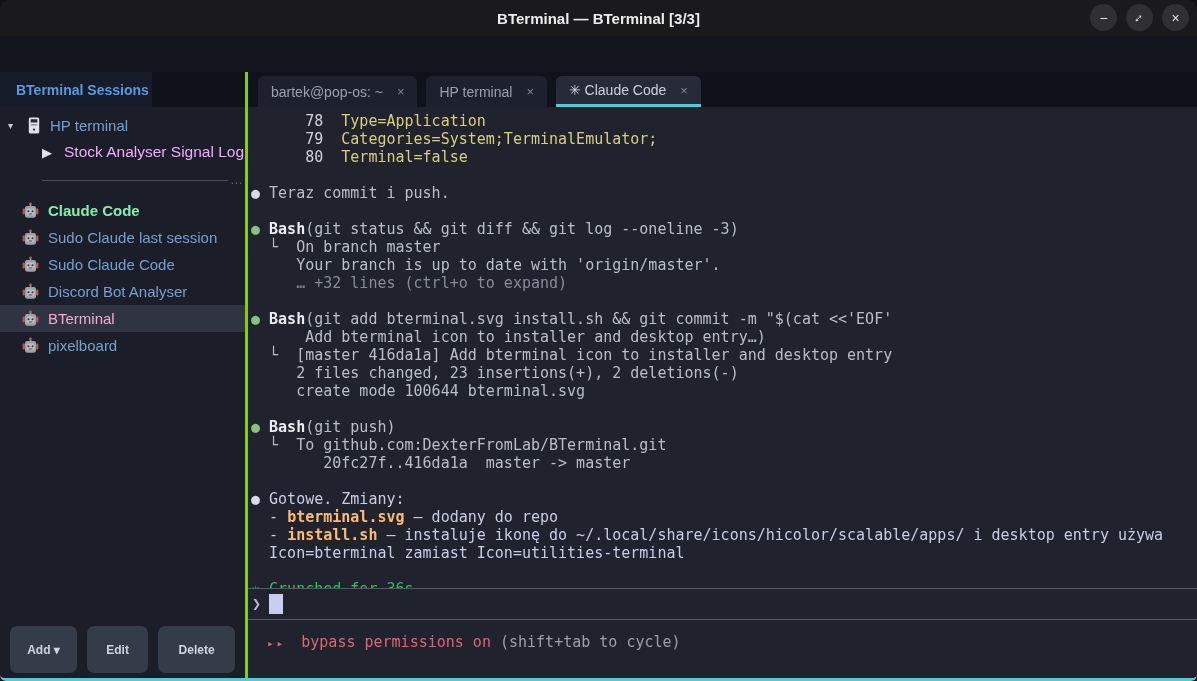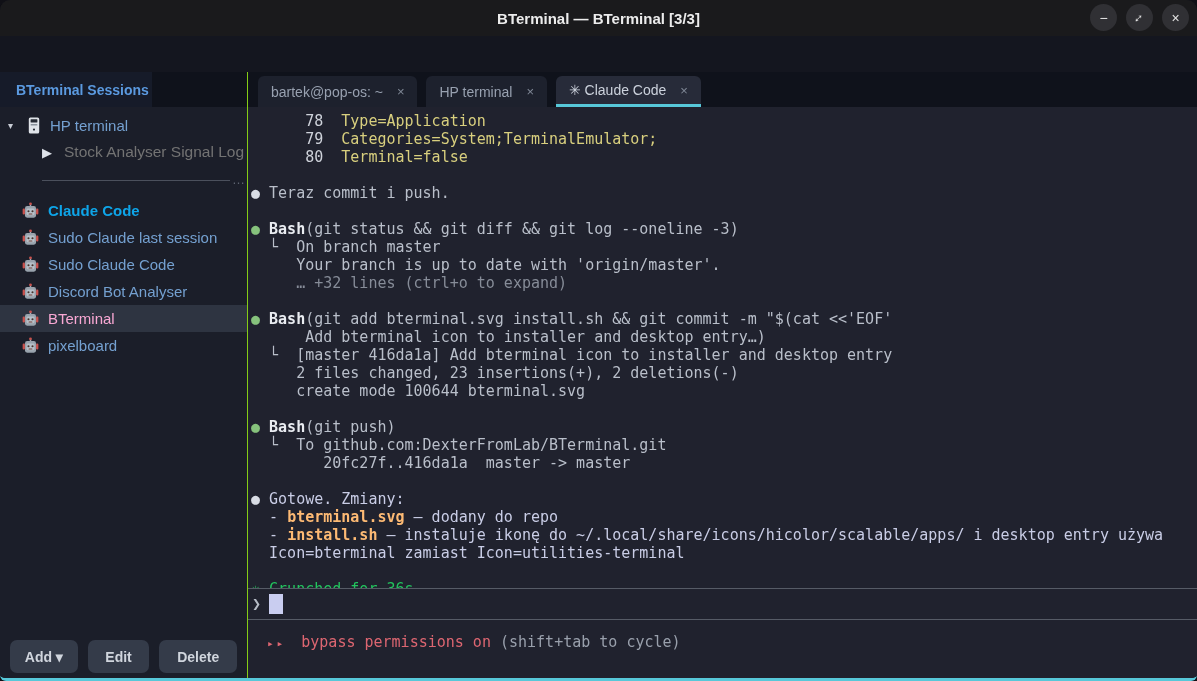--- a/index.html
+++ b/index.html
@@ -20,45 +20,45 @@
     display:flex;align-items:center;justify-content:center;position:relative;
   }
   .title{color:#ececec;font-weight:bold;font-size:15px;}
   .controls{position:absolute;right:8px;top:4px;display:flex;gap:9px;}
   .wbtn{width:27px;height:27px;border-radius:50%;background:#303034;color:#e3e3e3;
     display:flex;align-items:center;justify-content:center;font-size:14px;border:none;cursor:default;}
   .wbtn .rot45{display:inline-block;transform:rotate(45deg);font-size:13px;}
   
   .bodyrow{flex:1;display:flex;min-height:0;}
   
-  .sidebar{width:248px;flex:0 0 248px;background:#1b1e29;border-right:1px solid #84cc16;
+  .sidebar{width:248px;flex:0 0 248px;background:#1b1e29;border-right:3px solid #84cc16;
     display:flex;flex-direction:column;}
   .sidebar-top{height:35px;flex:0 0 35px;background:#0f121b;display:flex;}
   .sidebar-header{width:152px;background:#161b29;display:flex;align-items:center;
     padding-left:16px;color:#5b9ae0;font-weight:bold;font-size:14px;}
   .tree{margin-top:6px;}
   .tree-root{height:24px;display:flex;align-items:center;padding-left:8px;}
   .expander{color:#c8ccd4;font-size:10px;width:18px;}
   .pc-icon{margin:0 10px 0 2px;display:flex;}
   .tree-root-label{color:#74a0d0;font-size:15px;}
   .tree-child{height:30px;display:flex;align-items:center;padding-left:42px;}
   .play-icon{color:#dfe3ea;font-size:13px;margin-right:12px;}
-  .tree-child-label{color:#737373;font-size:15.5px;}
+  .tree-child-label{color:#f0abfc;font-size:15.5px;}
   .divider-row{display:flex;align-items:center;margin:10px 2px 0 42px;}
   .divider{flex:1;border-top:1px solid #4b505c;}
   .dots{color:#5d6370;font-size:13px;margin-left:2px;line-height:6px;}
   .session-list{margin-top:14px;}
   .session{height:27px;display:flex;align-items:center;padding-left:22px;gap:9px;
     font-size:15px;color:#74a0d0;cursor:default;}
-  .session.claude .session-label{color:#0ea5e9;font-weight:bold;}
+  .session.claude .session-label{color:#86efac;font-weight:bold;}
   .session.selected{background:#2e3441;}
   .session.selected .session-label{color:#f9a8d4;}
   .sidebar-buttons{margin-top:auto;margin-bottom:5px;padding:0 10px;display:flex;gap:10px;}
-  .sbtn{height:33px;background:#343b49;border:none;border-radius:7px;color:#d0d5dd;
-    font-weight:bold;font-size:14px;font-family:"Liberation Sans",sans-serif;cursor:default;}
+  .sbtn{height:47px;background:#343b49;border:none;border-radius:7px;color:#d0d5dd;
+    font-weight:bold;font-size:12px;font-family:"Liberation Sans",sans-serif;cursor:default;}
   .sbtn-add{width:68px;}
   .sbtn-edit{width:62px;}
   .sbtn-delete{width:78px;}
   
   .main{flex:1;display:flex;flex-direction:column;min-width:0;background:#20222e;}
   .tabbar{height:35px;flex:0 0 35px;background:#0f121b;display:flex;align-items:flex-end;
     padding-left:10px;}
   .tab{height:31px;padding:0 13px;display:flex;align-items:center;gap:14px;
     background:#1d212d;color:#98a1b0;font-size:14px;border-radius:6px 6px 0 0;margin-right:9px;cursor:default;}
   .tab.active{background:#272b39;color:#ccd2dc;border-bottom:3px solid #57c8d9;}

